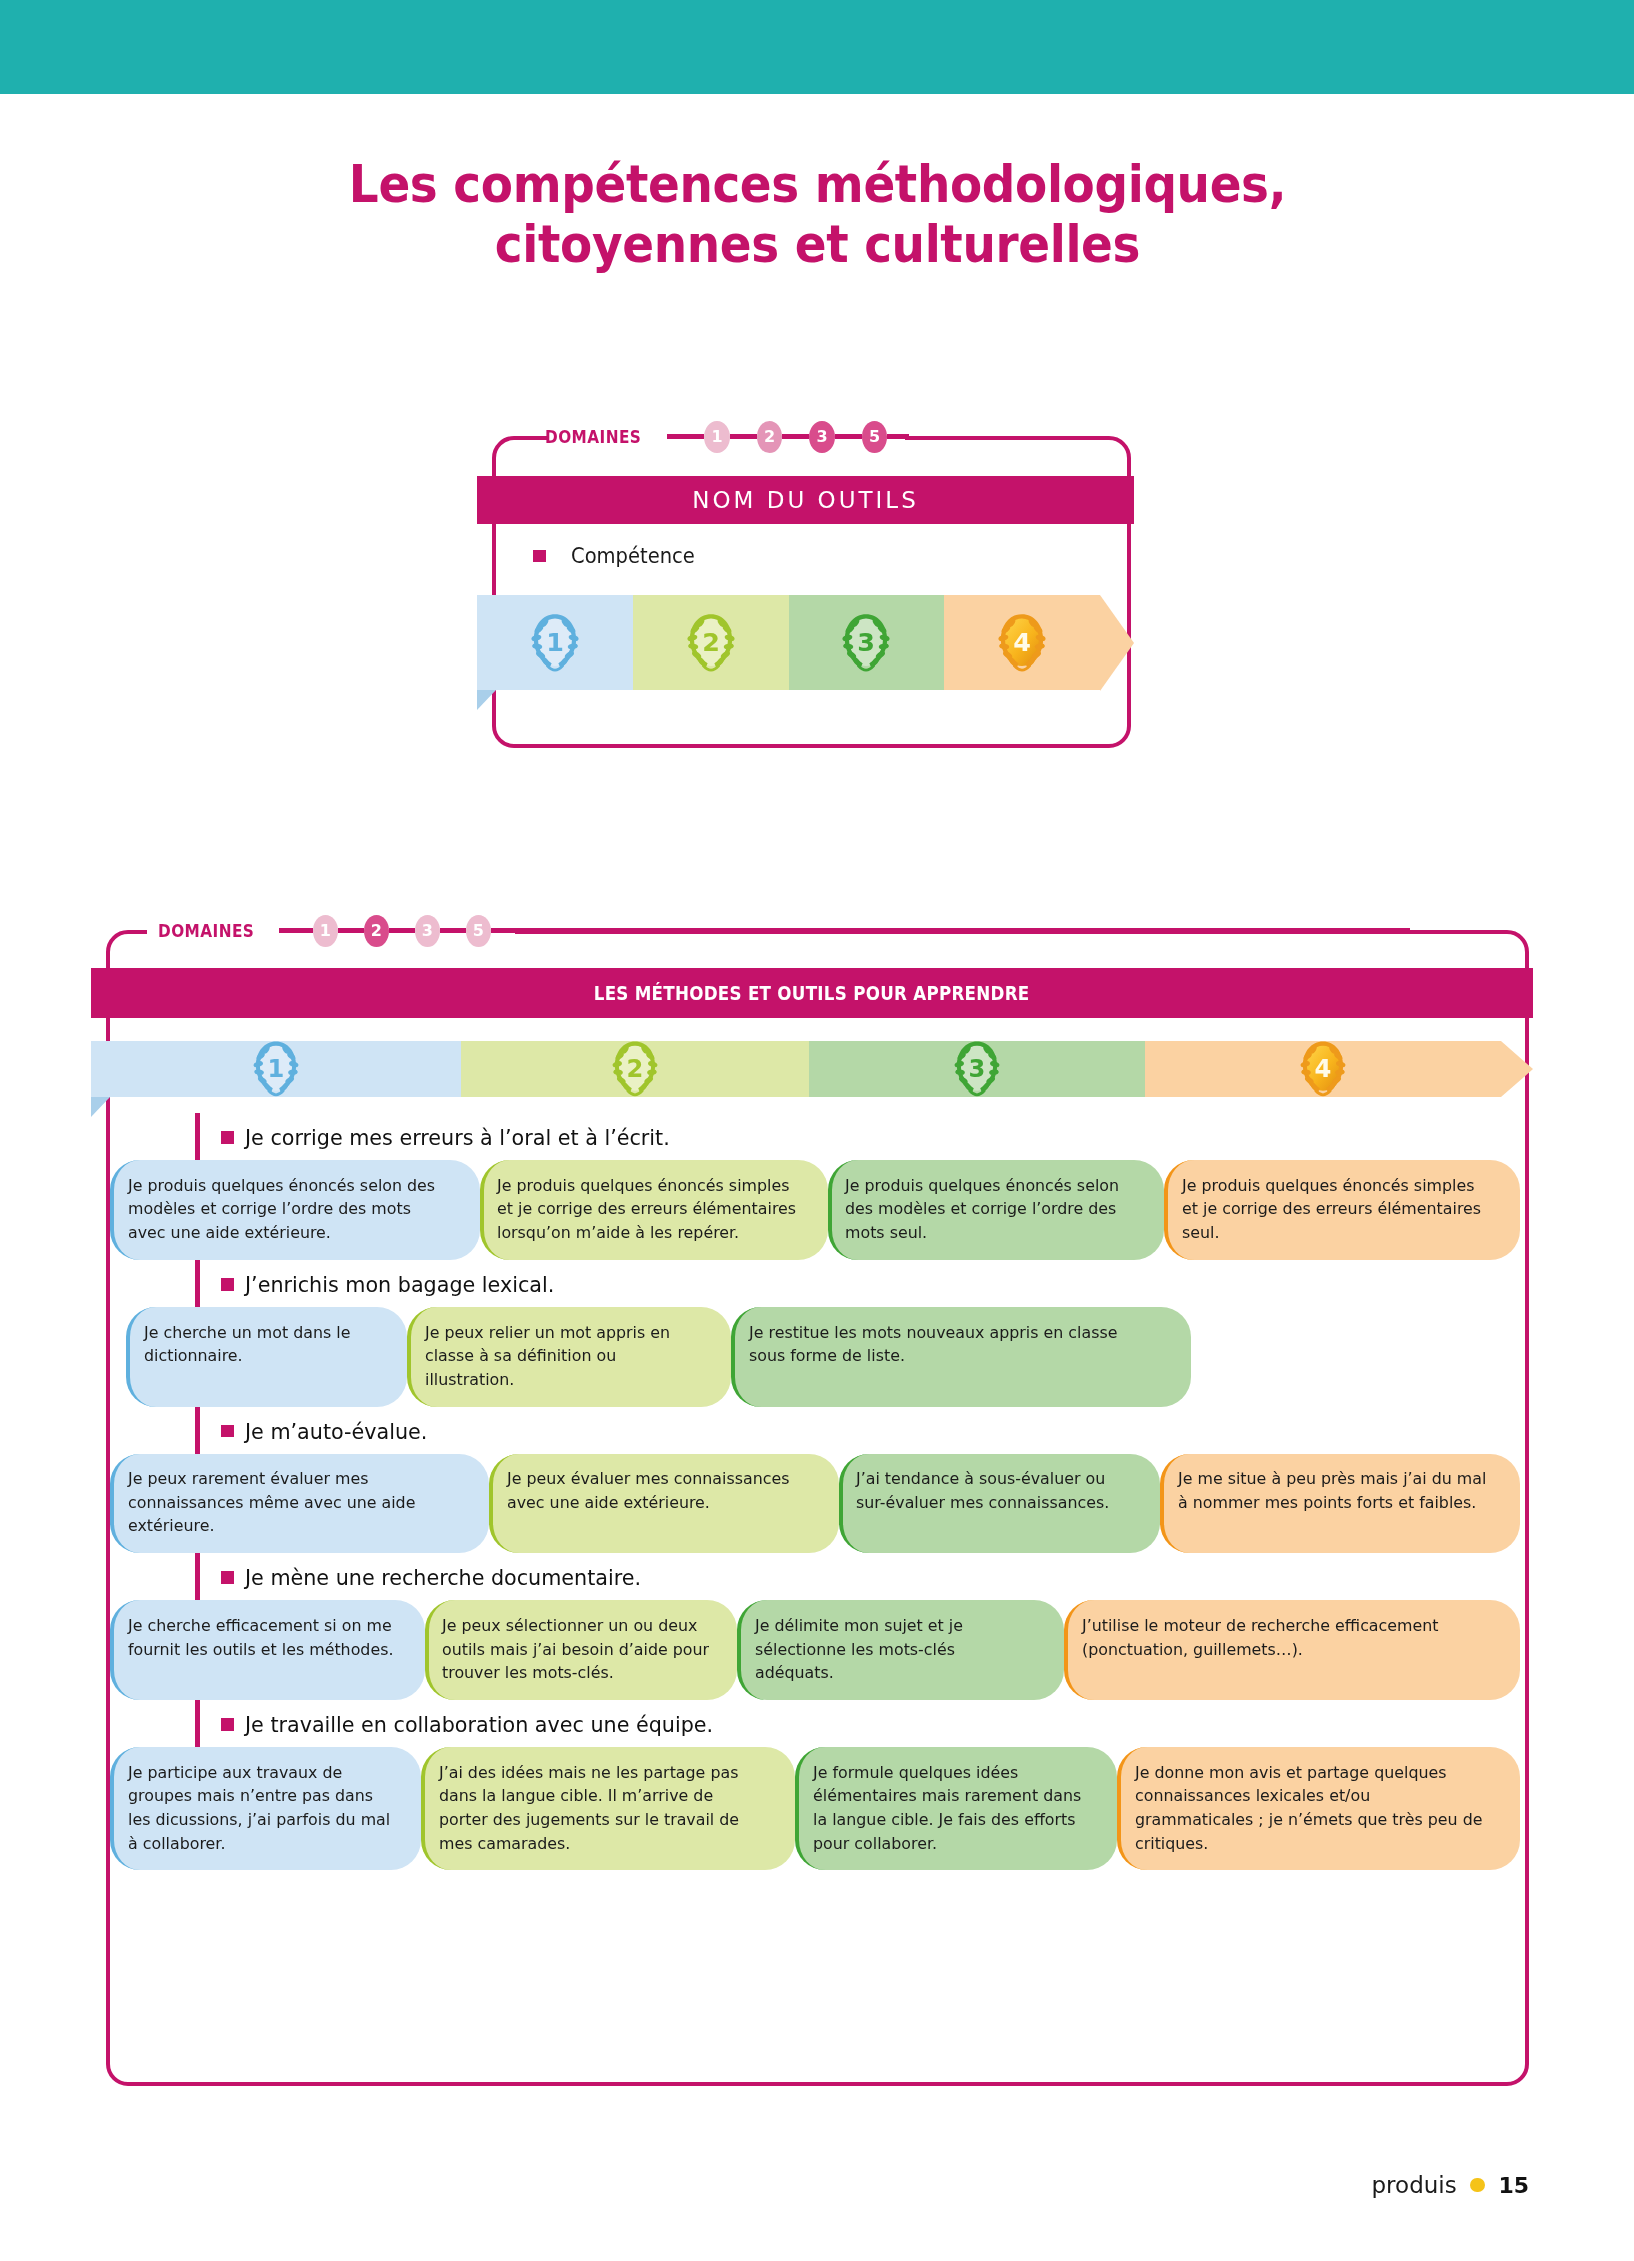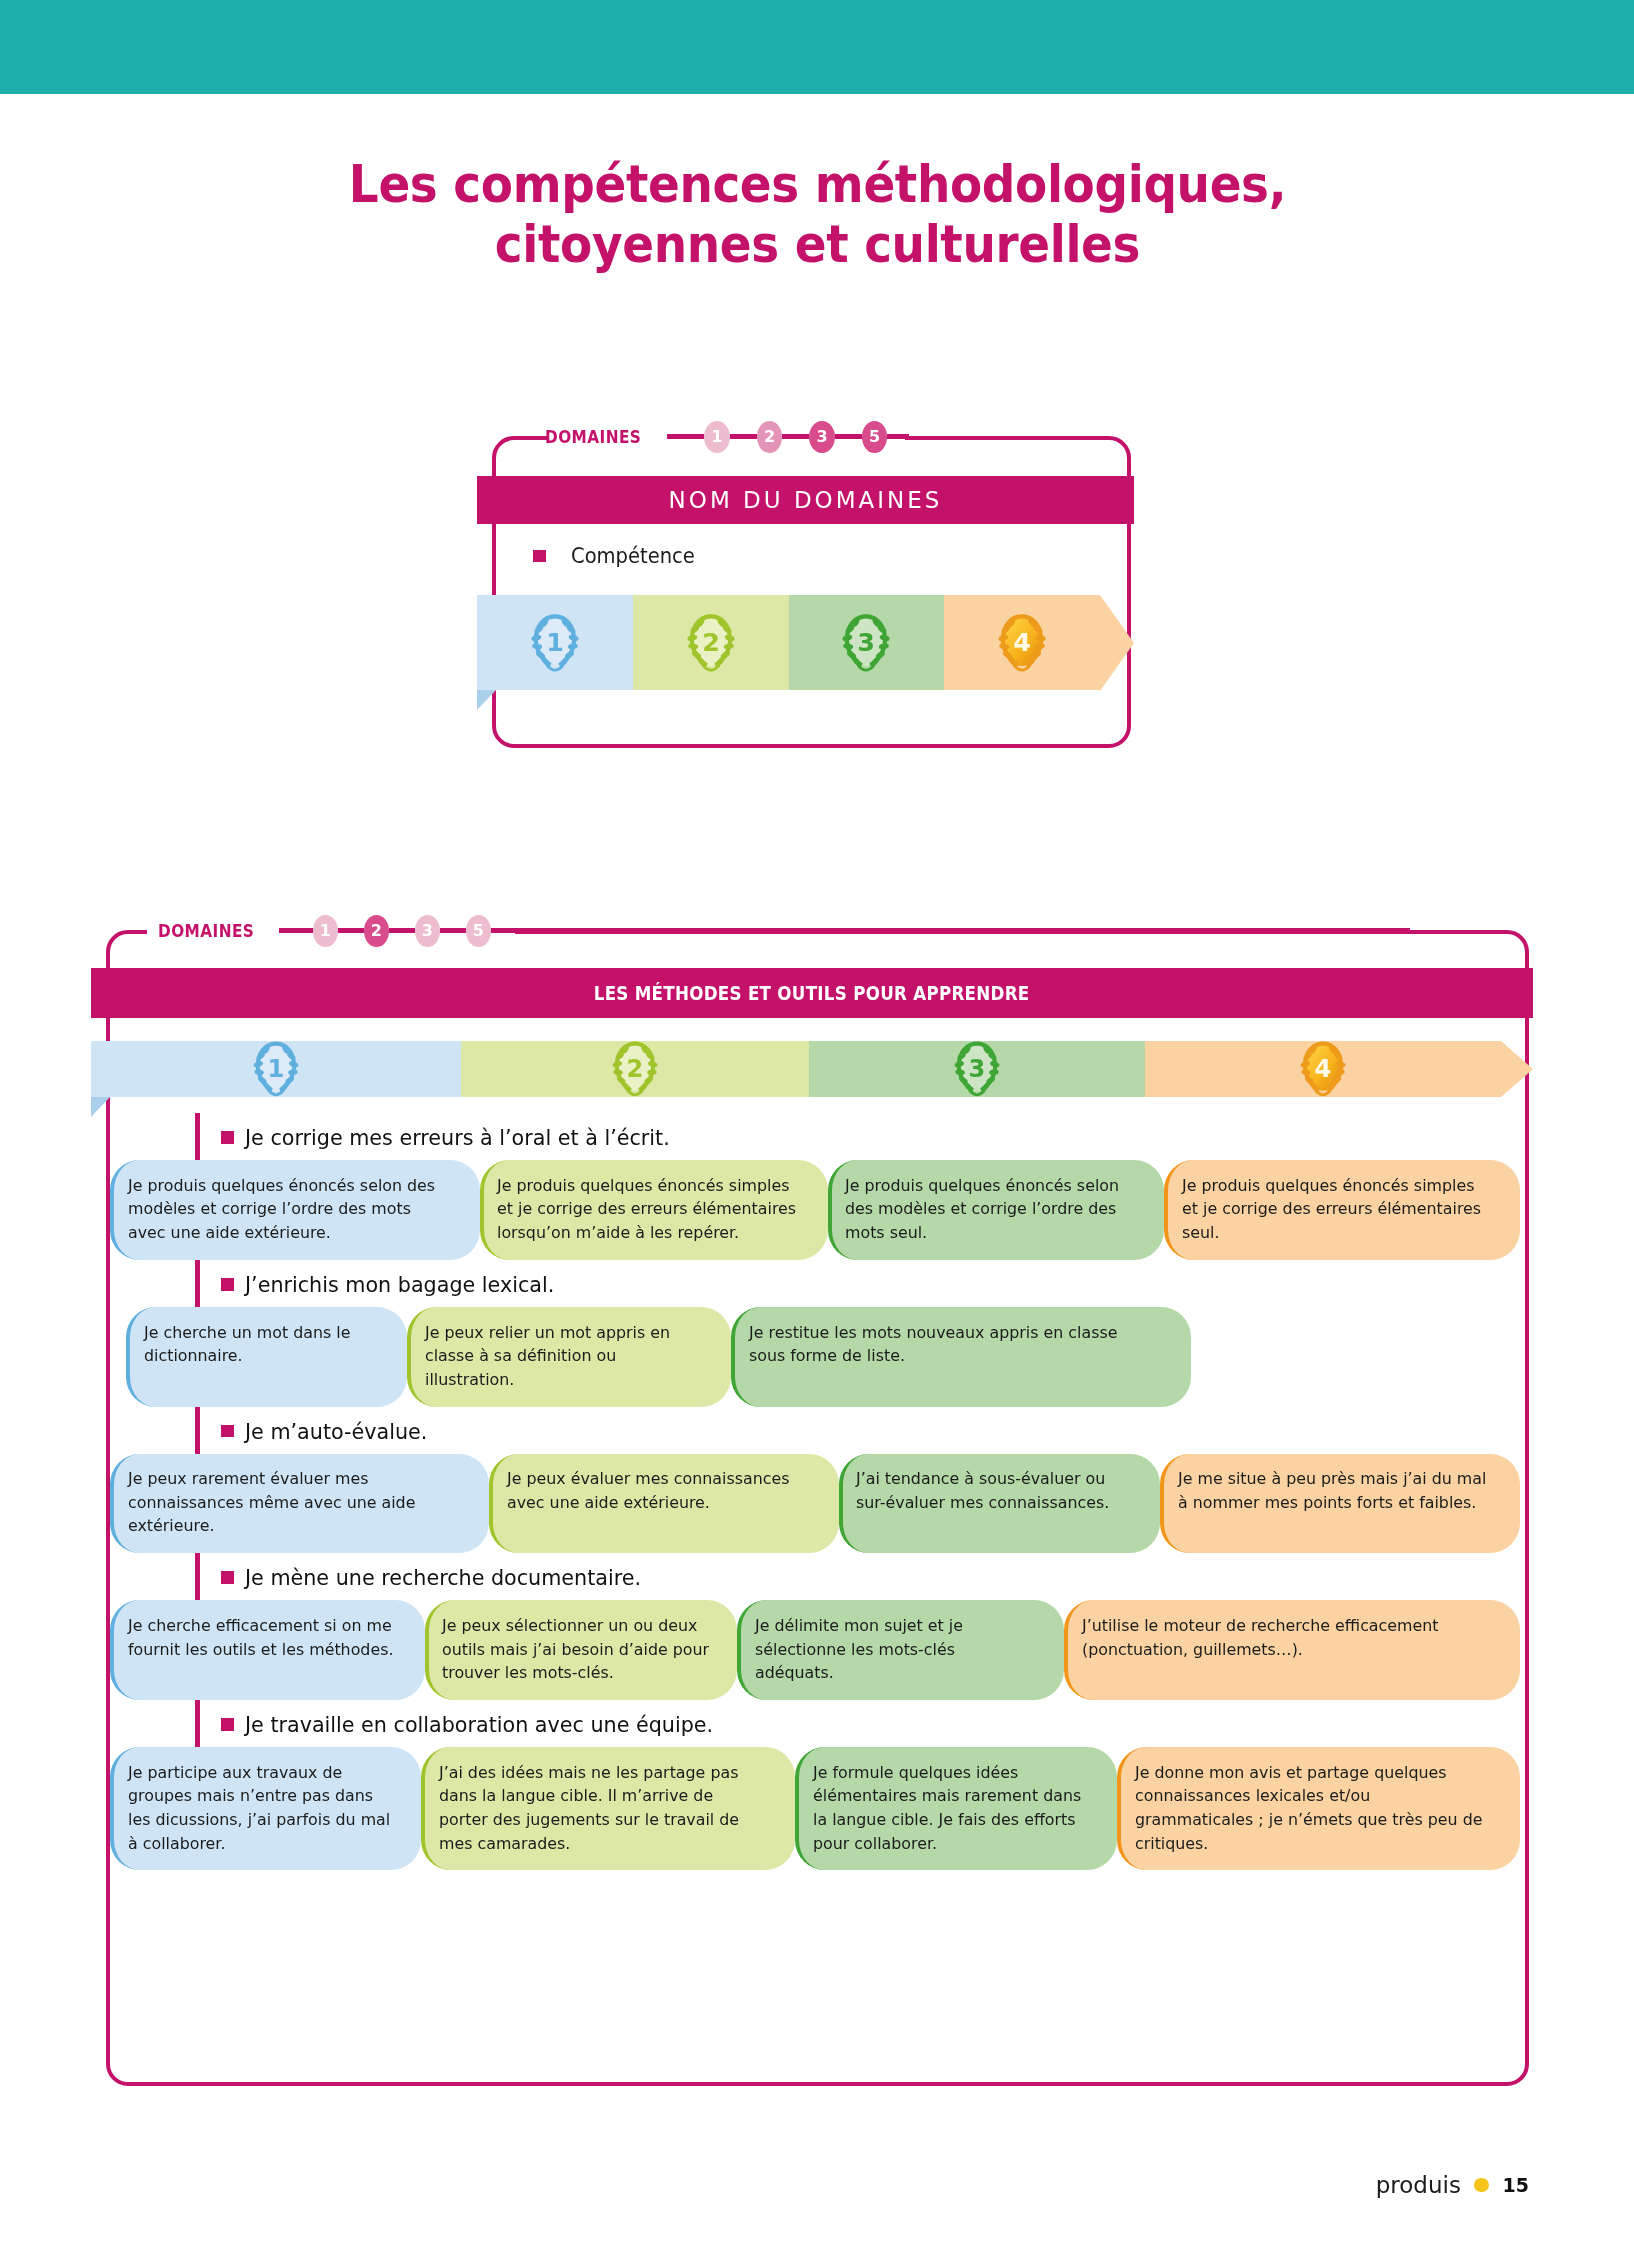--- a/index.html
+++ b/index.html
@@ -339,21 +339,21 @@
     color: #1a1a1a;
   }
   .footer .dot {
     width: 14.5px; height: 14.5px;
     border-radius: 50%;
     background: #F5C319;
   }
   .footer .num {
     font-family: "DejaVu Sans", sans-serif;
     font-weight: bold;
-    font-size: 19px;
+    font-size: 22px;
     color: #111111;
   }
 
   svg { display: block; }
 </style>
 </head>
 <body>
 
 <div class="top-bar"></div>
 
@@ -372,21 +372,21 @@
   <span class="badge full">3</span>
   <span class="domaines-rule" style="width:27px;"></span>
   <span class="badge full">5</span>
   <span class="domaines-rule" style="width:22px;"></span>
 </div>
 
 <div class="key-card">
   <div class="key-notch"></div>
 
   <div class="key-header">
-    <span>NOM DU DOMAINES</span>
+    <span>NOM DU OUTILS</span>
   </div>
 
   <div class="key-competence">
     <span class="sq"></span>
     <span class="txt">Compétence</span>
   </div>
 
   <div class="levels key-levels">
     <div class="level-seg c1">
       <div class="tail"></div>

